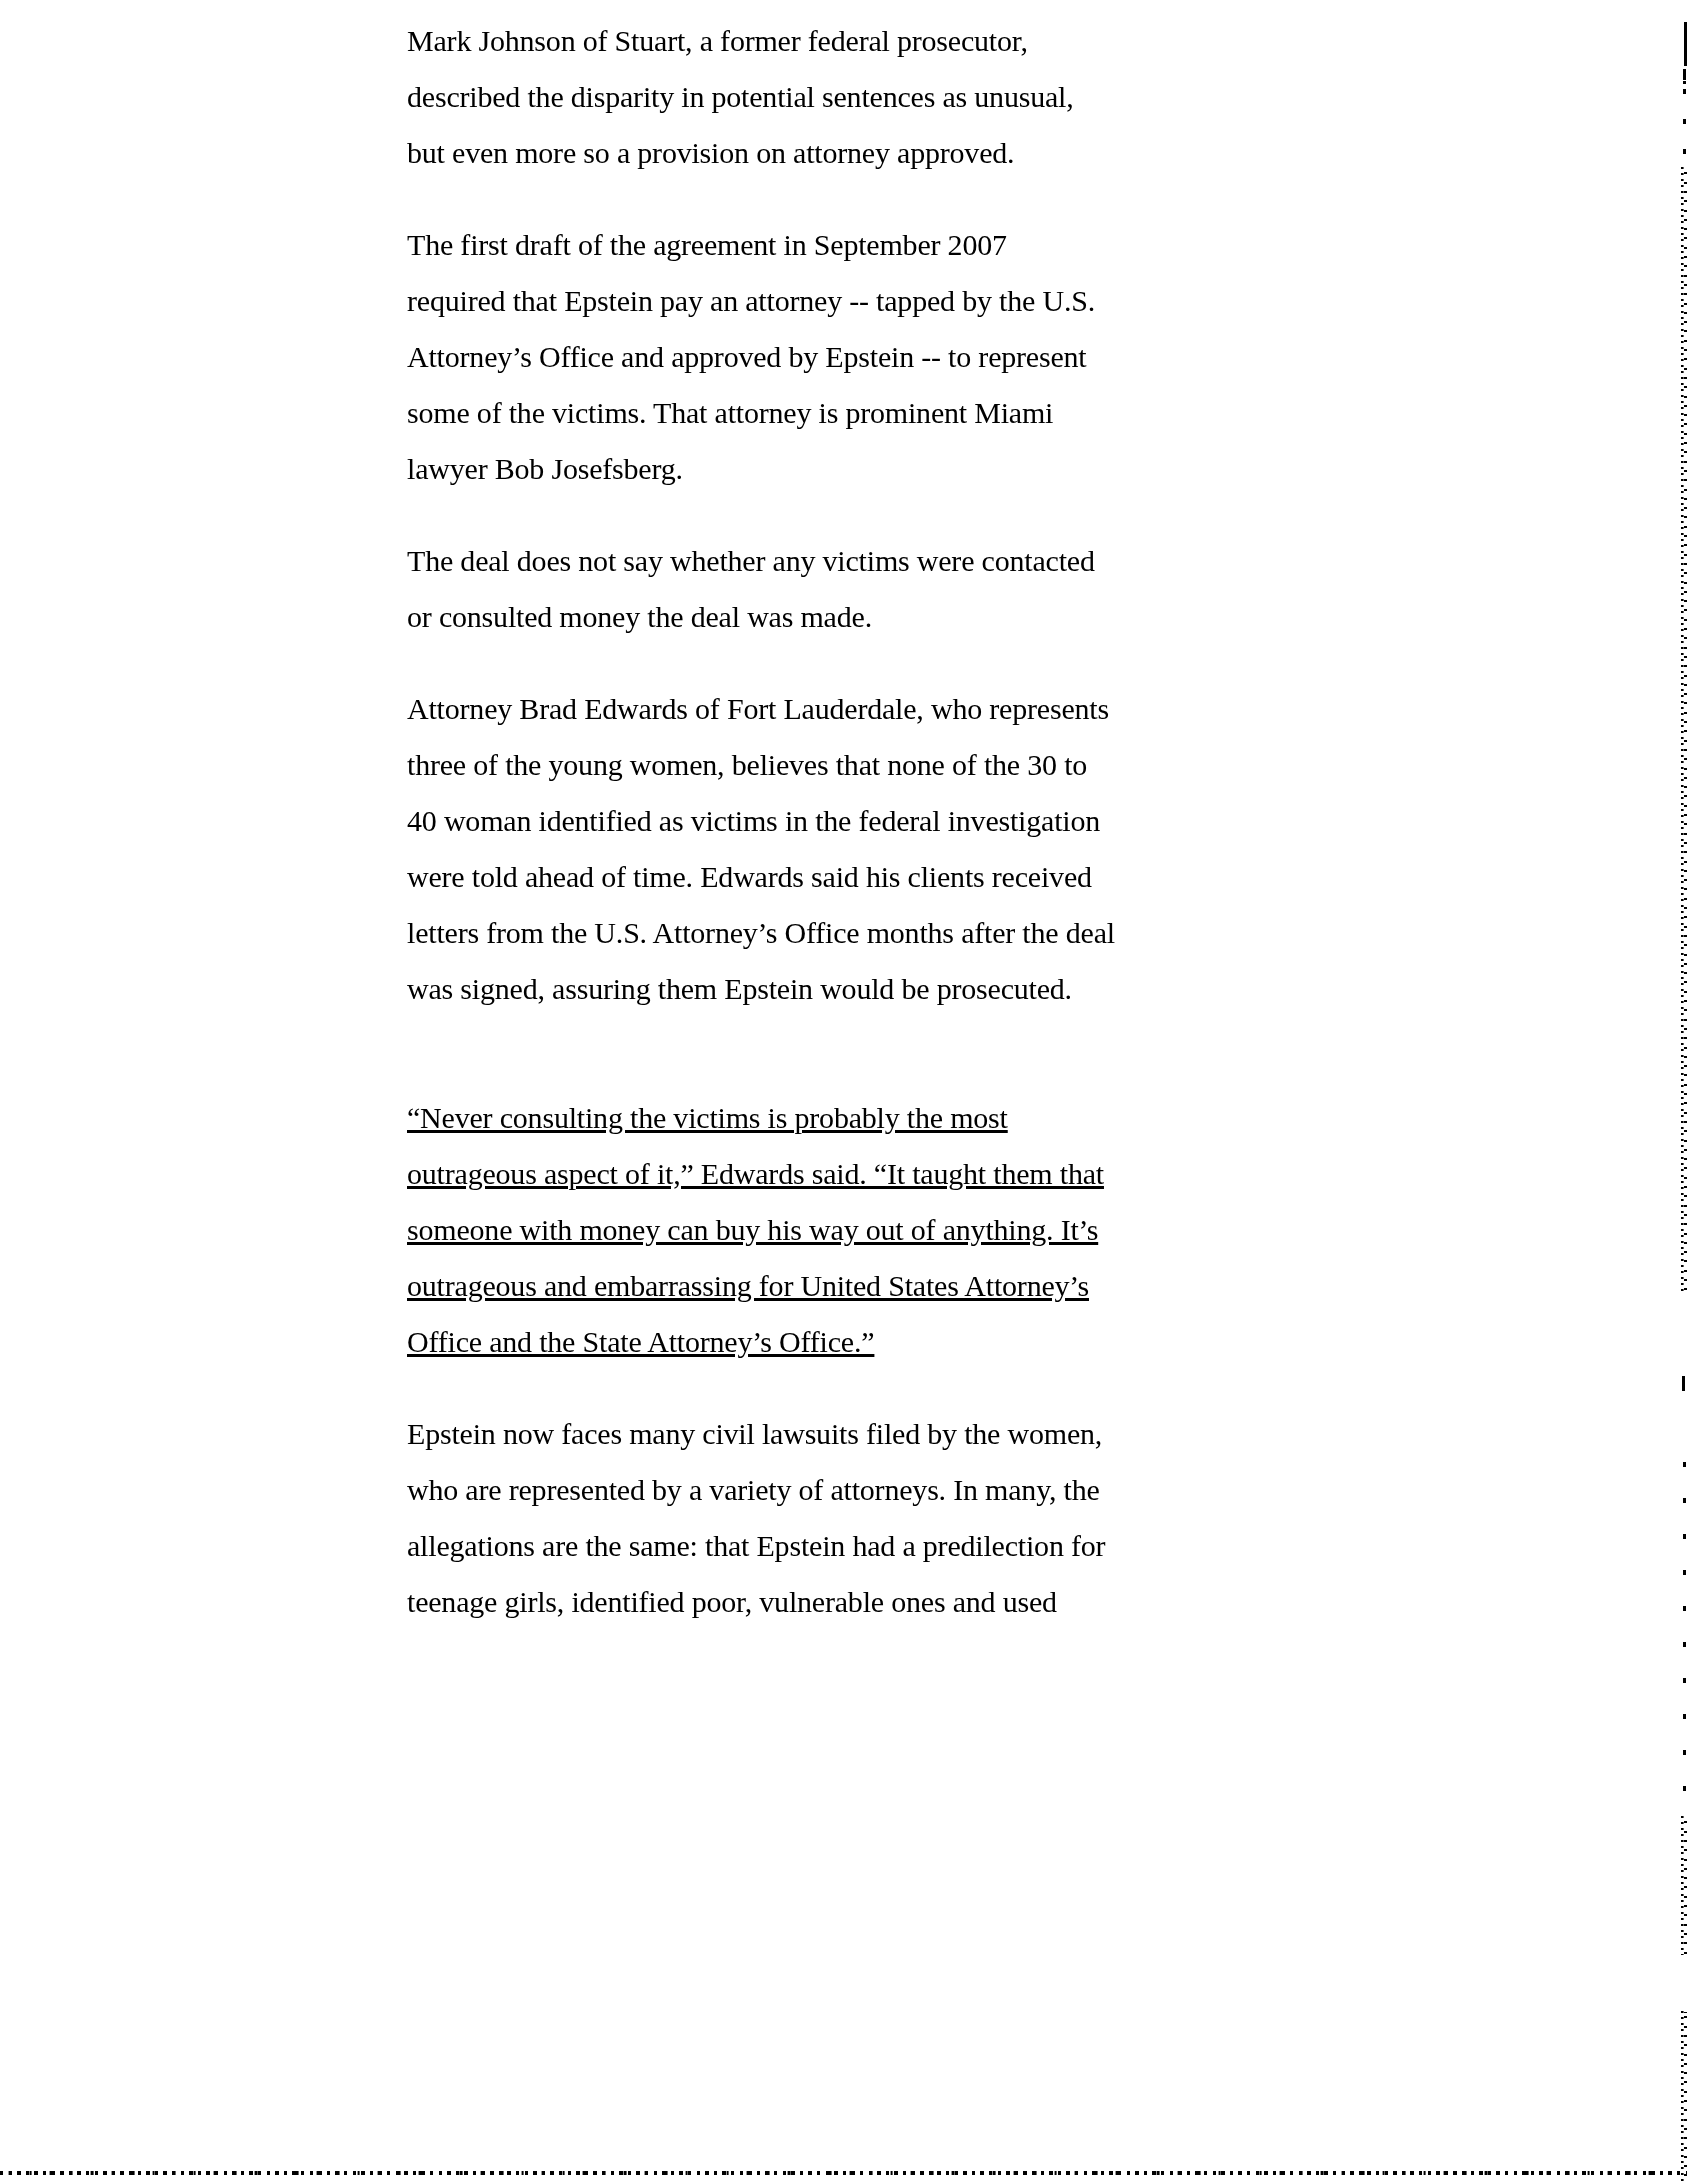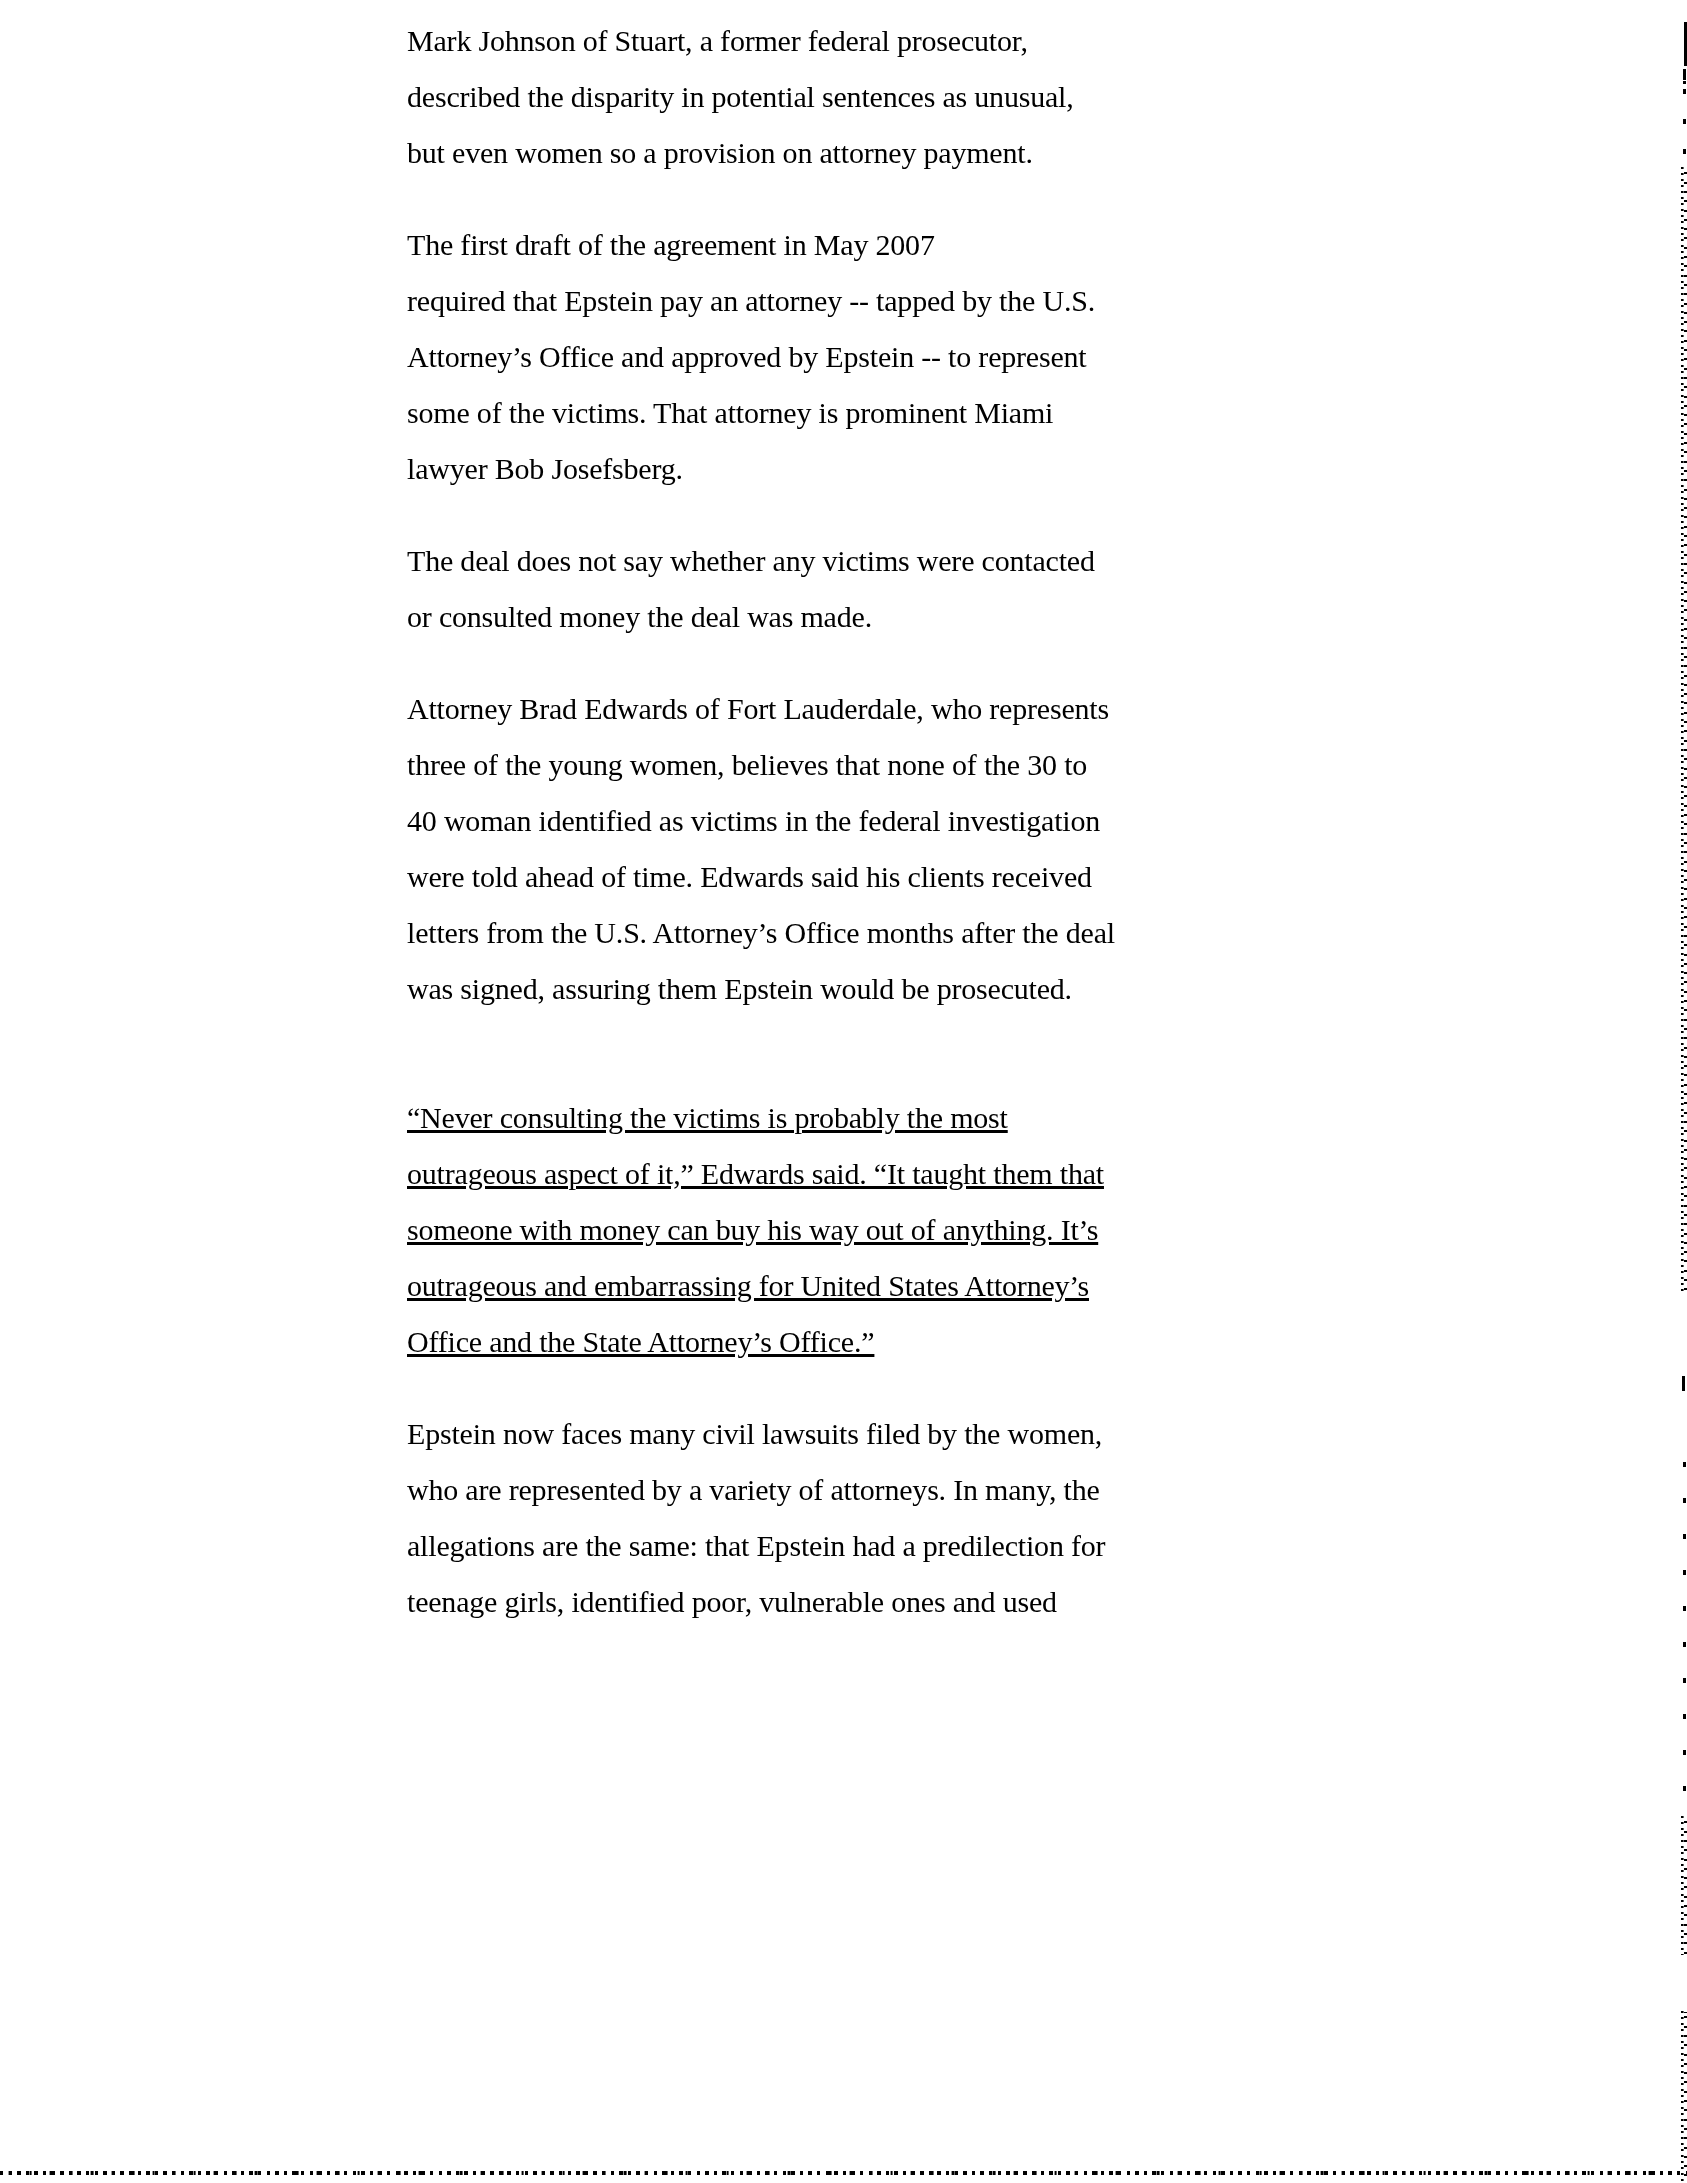--- a/index.html
+++ b/index.html
@@ -82,22 +82,22 @@
   }
 </style>
 </head>
 <body>
 
 <div class="page">
 
   <div class="text-column">
     <p class="para">Mark Johnson of Stuart, a former federal prosecutor,
 described the disparity in potential sentences as unusual,
-but even women so a provision on attorney payment.</p>
-    <p class="para">The first draft of the agreement in May 2007
+but even more so a provision on attorney approved.</p>
+    <p class="para">The first draft of the agreement in September 2007
 required that Epstein pay an attorney -- tapped by the U.S.
 Attorney’s Office and approved by Epstein -- to represent
 some of the victims. That attorney is prominent Miami
 lawyer Bob Josefsberg.</p>
     <p class="para">The deal does not say whether any victims were contacted
 or consulted money the deal was made.</p>
     <p class="para">Attorney Brad Edwards of Fort Lauderdale, who represents
 three of the young women, believes that none of the 30 to
 40 woman identified as victims in the federal investigation
 were told ahead of time. Edwards said his clients received

